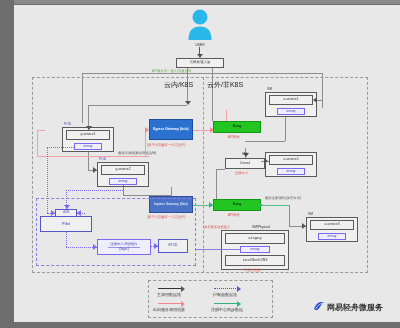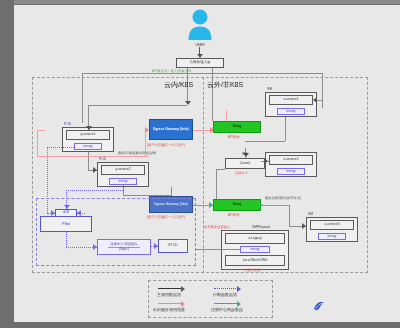--- a/index.html
+++ b/index.html
@@ -251,14 +251,15 @@
   <div class="leg-txt" style="left:153px;top:307px;">出向服务调用流量</div>
 
   <div class="leg-line" style="left:214px;top:303px;width:24px;border-top:1.5px solid #35b07a;"></div>
   <div class="arw arw-r-teal" style="left:237px;top:300.5px;"></div>
   <div class="leg-txt" style="left:211px;top:307px;">注册中心同步数据</div>
 
   <svg style="position:absolute;left:313px;top:300px;width:12px;height:12px;" viewBox="0 0 12 12">
     <path d="M1 9 C3 3 6.5 1.5 10.5 2 C8.5 4 7.5 7 5 9.5 C3.5 10.5 2 10.3 1 9 Z" fill="#2b4fd0"></path>
     <path d="M2.5 9.2 C4 6 6.5 4 9.5 3.2" stroke="#ffffff" stroke-width="0.7" fill="none"></path>
   </svg>
+  <div class="lbl lbl-dark" style="left:327px;top:302px;font-size:8px;color:#333;font-weight:bold;">网易轻舟微服务</div>
 
 </div>
 
 </body></html>

